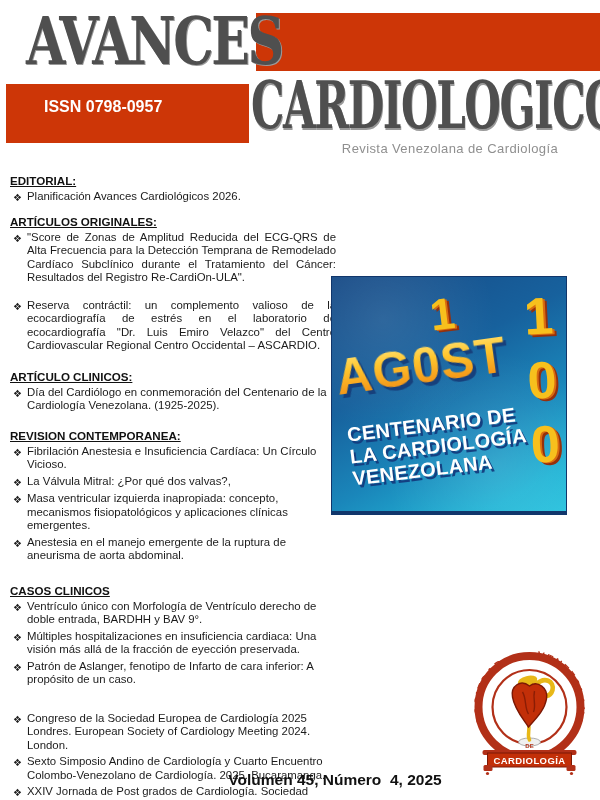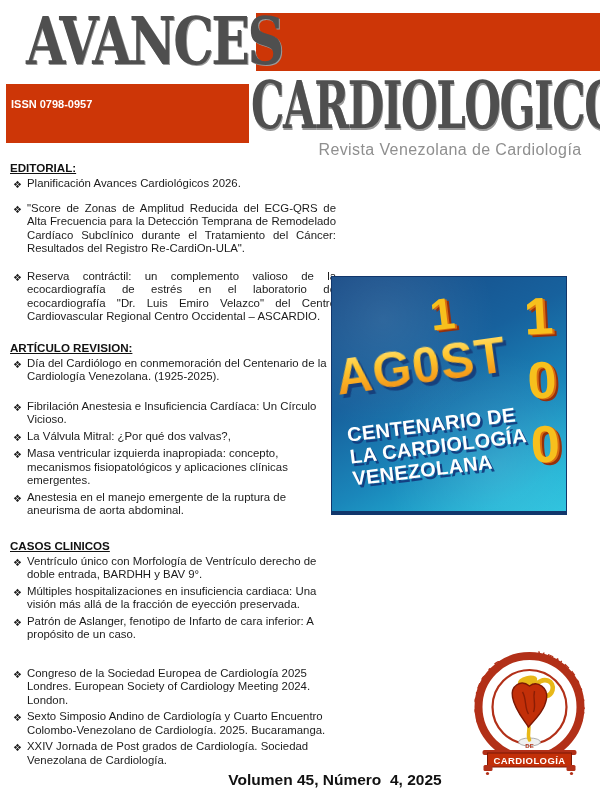--- a/index.html
+++ b/index.html
@@ -6,27 +6,27 @@
   body{width:600px;height:800px;background:#ffffff;overflow:hidden;
        font-family:"Liberation Sans",sans-serif;color:#1b1b1b;position:relative;}
   .page{position:absolute;inset:0;background:#fff;}
 
   
   .banner-top{position:absolute;left:256px;top:13px;width:344px;height:58px;background:#cd3607;}
   .title1{position:absolute;left:26px;top:4px;font-family:"DejaVu Serif",serif;font-weight:bold;
           font-size:62px;color:#4f4f4f;letter-spacing:-3px;transform:scale(0.82,1.04);
           transform-origin:left top;white-space:nowrap;text-shadow:1px 1px 0 #9a9a9a;}
   .issn-box{position:absolute;left:6px;top:84px;width:243px;height:59px;background:#cd3607;
-            color:#ffffff;font-weight:bold;font-size:11px;line-height:1.3;
-            padding:13px 0 0 5px;box-sizing:border-box;}
+            color:#ffffff;font-weight:bold;font-size:16px;line-height:1.3;
+            padding:13px 0 0 38px;box-sizing:border-box;}
   .title2{position:absolute;left:251px;top:68px;font-family:"DejaVu Serif",serif;font-weight:bold;
           font-size:60px;color:#4f4f4f;letter-spacing:-2px;transform:scale(0.70,1.08);
           transform-origin:left top;white-space:nowrap;text-shadow:1px 1px 0 #9a9a9a;}
   .subtitle{position:absolute;left:300px;top:141px;width:300px;text-align:center;
-            color:#8f8f8f;font-size:16px;line-height:1.16;letter-spacing:0.4px;}
+            color:#8f8f8f;font-size:13px;line-height:1.16;letter-spacing:0.4px;}
 
   
   .toc{position:absolute;left:10px;top:161px;width:330px;}
   .sec-h{font-size:11.6px;font-weight:bold;text-decoration:underline;margin:0;color:#111;}
   .sec{margin-top:10px;}
   .sec.m-especial{margin-top:17px;}
   .sec.m-revision{margin-top:16px;}
   .sec.m-casos{margin-top:21px;}
   .sec.m-noticias{margin-top:25px;}
   .item{display:flex;margin-top:3px;font-size:11.4px;line-height:13.5px;}
@@ -77,48 +77,50 @@
     <div>ISSN 0798-0957</div>
   </div>
   <div class="title2">CARDIOLOGICOS</div>
 
   <div class="subtitle">
     <div>Revista Venezolana de Cardiología</div>
   </div>
 
   <div class="toc">
 
-    <div class="sec" style="margin-top:0">
+    <div class="sec" style="margin-top:13px">
       <p class="sec-h">EDITORIAL:</p>
       <div class="item">
         <span class="bullet">❖</span>
         <span class="txt">Planificación Avances Cardiológicos 2026.</span>
       </div>
     </div>
 
     <div class="sec justify gapped">
+      <p class="sec-h">ARTÍCULOS ORIGINALES:</p>
       <div class="item">
         <span class="bullet">❖</span>
         <span class="txt">"Score de Zonas de Amplitud Reducida del ECG-QRS de Alta Frecuencia para la Detección Temprana de Remodelado Cardíaco Subclínico durante el Tratamiento del Cáncer: Resultados del Registro Re-CardiOn-ULA".</span>
       </div>
       <div class="item">
         <span class="bullet">❖</span>
         <span class="txt">Reserva contráctil: un complemento valioso de la ecocardiografía de estrés en el laboratorio de ecocardiografía "Dr. Luis Emiro Velazco" del Centro Cardiovascular Regional Centro Occidental – ASCARDIO.</span>
       </div>
     </div>
 
     <div class="sec m-especial">
-      <p class="sec-h">ARTÍCULO REVISION:</p>
+      <p class="sec-h">ARTÍCULO CLINICOS:</p>
       <div class="item">
         <span class="bullet">❖</span>
         <span class="txt">Día del Cardiólogo en conmemoración del Centenario de la Cardiología Venezolana.  (1925-2025).</span>
       </div>
     </div>
 
     <div class="sec m-revision">
+      <p class="sec-h">REVISION CONTEMPORANEA:</p>
       <div class="item">
         <span class="bullet">❖</span>
         <span class="txt">Fibrilación Anestesia e Insuficiencia Cardíaca: Un Círculo Vicioso.</span>
       </div>
       <div class="item">
         <span class="bullet">❖</span>
         <span class="txt">La Válvula Mitral: ¿Por qué dos valvas?,</span>
       </div>
       <div class="item">
         <span class="bullet">❖</span>

